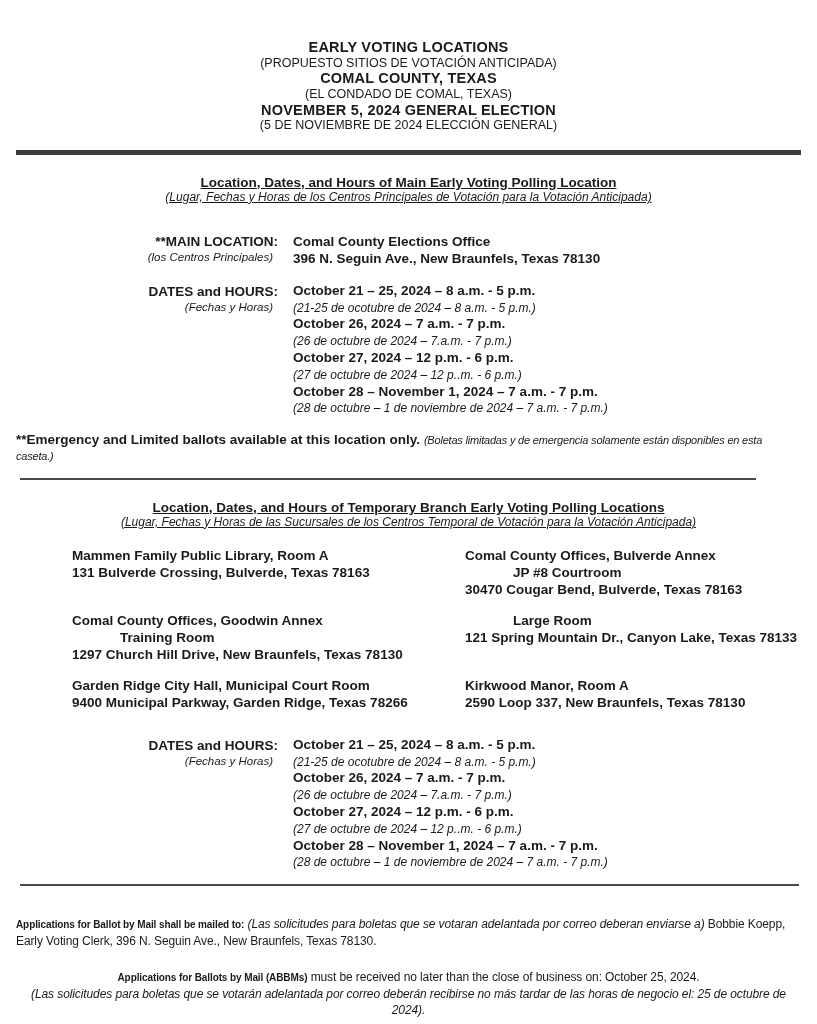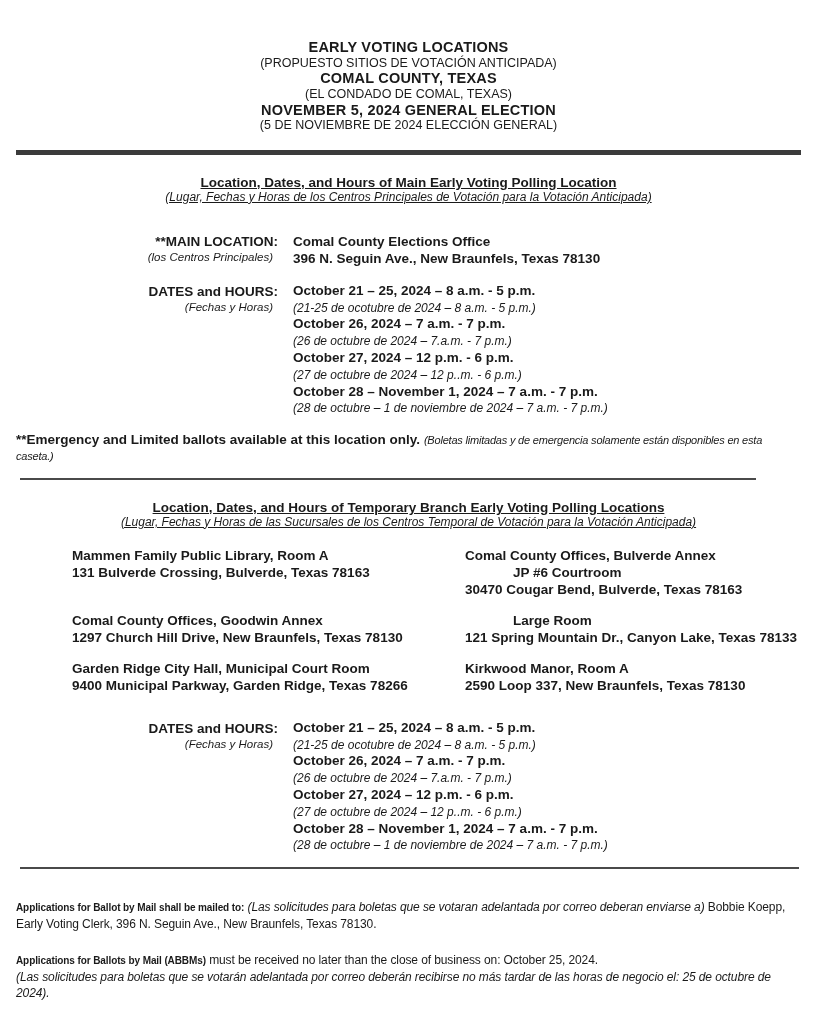--- a/index.html
+++ b/index.html
@@ -39,21 +39,21 @@
   
   .loc-grid { display:grid; grid-template-columns:393px 1fr; margin-left:56px; margin-top:17px; row-gap:14px; }
   .loc div { font-weight:bold; font-size:13.5px; line-height:17px; }
   .loc .room { padding-left:48px; }
   .loc .room:empty { display:none; }
   
   .fp { margin:0; font-size:12px; line-height:16px; letter-spacing:-.1px; }
   .fp .b { font-weight:bold; font-size:10px; }
   .fp .i { font-style:italic; }
   .fp1 { margin-top:30px; }
-  .fp2 { margin-top:20px; }
+  .fp2 { margin-top:20px;text-align:center; }
 </style>
 </head>
 <body>
 
 <div class="page">
 
   <header class="center">
     <div class="h-bold">EARLY VOTING LOCATIONS</div>
     <div class="h-it">(PROPUESTO SITIOS DE VOTACIÓN ANTICIPADA)</div>
     <div class="h-bold">COMAL COUNTY, TEXAS</div>
@@ -110,25 +110,26 @@
     </div>
 
     <div class="loc-grid">
       <div class="loc">
         <div>Mammen Family Public Library, Room A</div>
 
         <div>131 Bulverde Crossing, Bulverde, Texas 78163</div>
       </div>
       <div class="loc">
         <div>Comal County Offices, Bulverde Annex</div>
-        <div class="room">JP #6 Courtroom</div>
+        <div class="room">JP #8 Courtroom</div>
         <div>30470 Cougar Bend, Bulverde, Texas 78163</div>
       </div>
       <div class="loc">
         <div>Comal County Offices, Goodwin Annex</div>
+        <div class="room">Training Room</div>
         <div>1297 Church Hill Drive, New Braunfels, Texas 78130</div>
       </div>
       <div class="loc">
         <div class="room">Large Room</div>
         <div>121 Spring Mountain Dr., Canyon Lake, Texas 78133</div>
       </div>
       <div class="loc">
         <div>Garden Ridge City Hall, Municipal Court Room</div>
 
         <div>9400 Municipal Parkway, Garden Ridge, Texas 78266</div>

